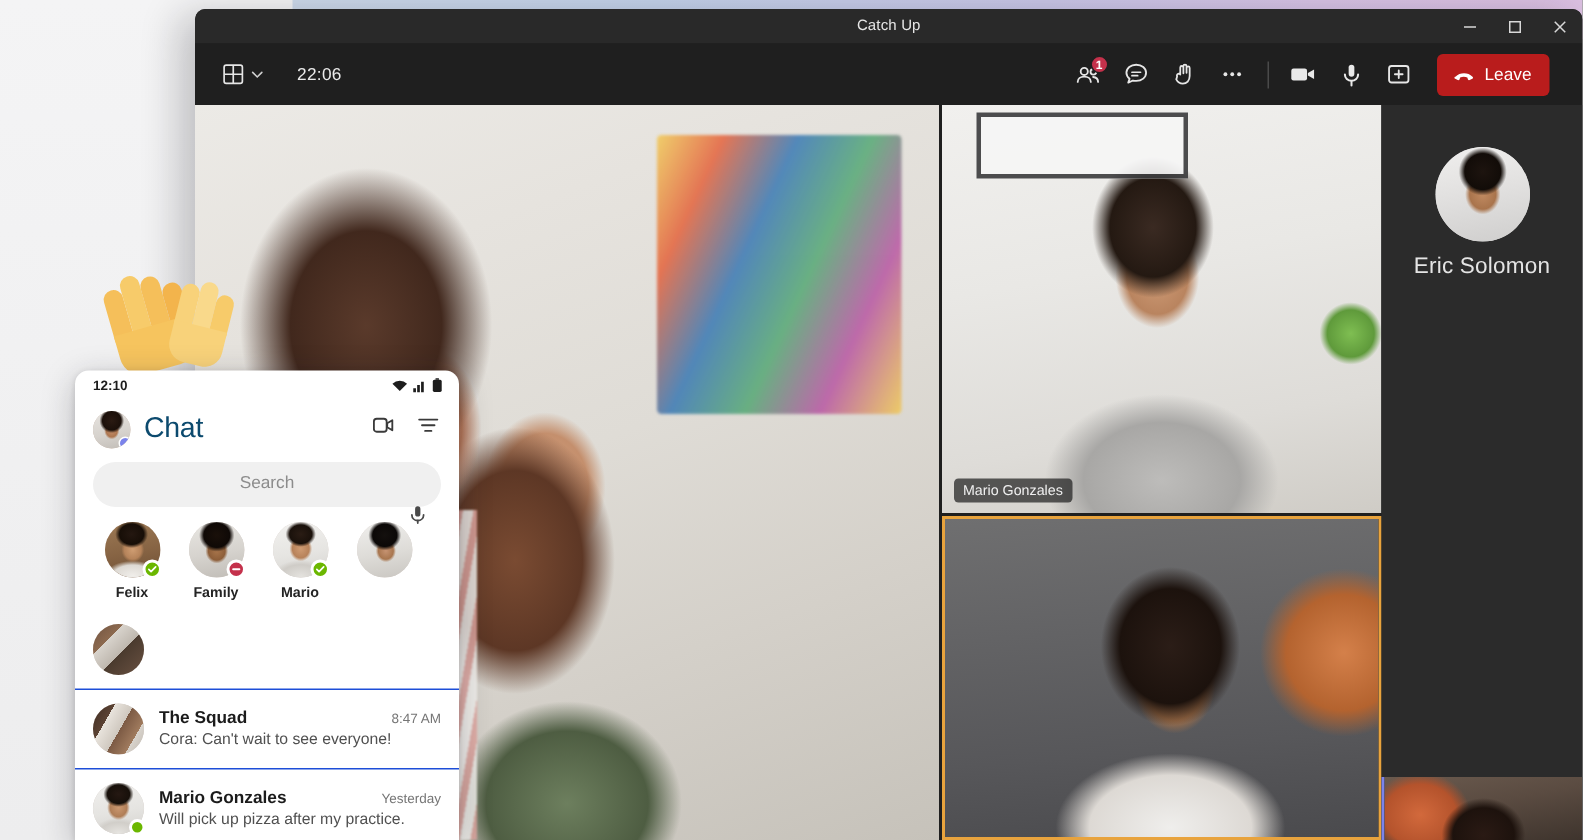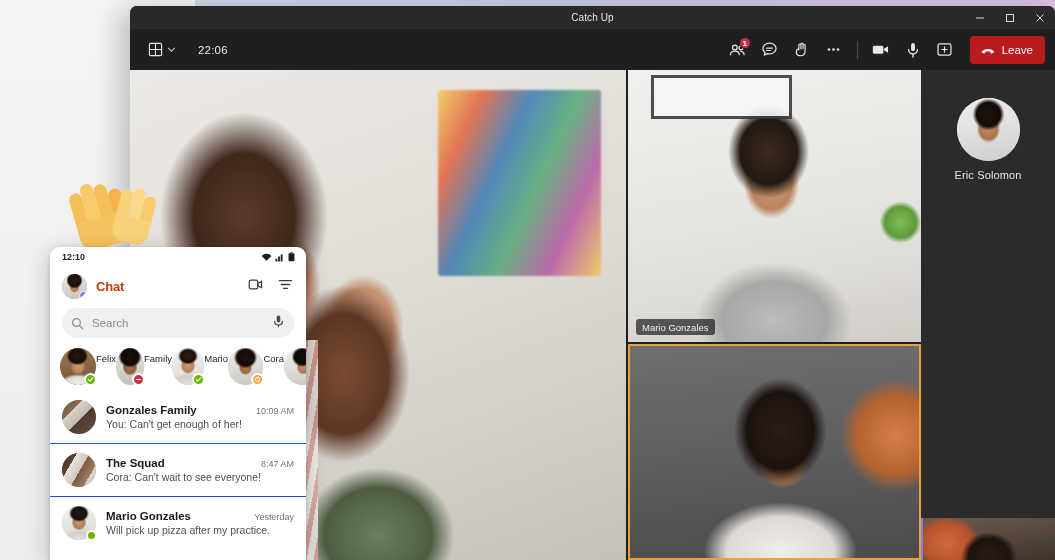--- a/index.html
+++ b/index.html
@@ -51,21 +51,21 @@
     width: 30px; height: 23px; display: flex; align-items: center; justify-content: center;
     color: #d8d8d8; font-size: 10px;
   }
   .wincontrols .wc svg { display: block; }
 
   
   #toolbar {
     height: 41px; width: 100%;
     background: #1f1f1f;
     display: flex; align-items: center;
-    padding: 0 10px 0 14px;
+    padding: 0 22px 0 14px;
     position: relative;
   }
   .tb-left { display: flex; align-items: center; gap: 6px; }
   .grid-btn {
     display: flex; align-items: center; gap: 4px;
     padding: 3px 4px; border-radius: 4px;
   }
   .timer { color: #eaeaea; font-size: 11.5px; margin-left: 12px; letter-spacing: .2px; }
 
   .tb-right {
@@ -176,21 +176,21 @@
   }
   .rail-avatar {
     width: 63px; height: 63px; border-radius: 50%;
     overflow: hidden; position: relative;
     background: #d7d7d7;
   }
   .rail-avatar.speaking {
     box-shadow: 0 0 0 3px #7b83eb, 0 0 9px 3px rgba(123,131,235,.6);
   }
   .rail-name {
-    margin-top: 8px; color: #e4e4e4; font-size: 11px; text-align: center;
+    margin-top: 8px; color: #e4e4e4; font-size: 15px; text-align: center;
     letter-spacing: .15px;
   }
   #rail-partial {
     position: absolute; left: 0; bottom: 0; width: 134px; height: 42px;
     overflow: hidden;
     border-left: 2px solid #7b83eb;
   }
   #rail-partial .ph {
     background:
       radial-gradient(ellipse 34px 30px at 50% 92%, #2a1a14 0%, #1d120d 60%, rgba(29,18,13,0) 82%),
@@ -221,36 +221,36 @@
   }
   #phone-header .me {
     width: 25px; height: 25px; border-radius: 50%; overflow: hidden; position: relative;
     background: #c9b2a4;
   }
   #phone-header .me-badge {
     position: absolute; right: -1px; bottom: -1px;
     width: 9px; height: 9px; border-radius: 50%;
     background: #7b83eb; border: 1.5px solid #fff;
   }
-  #phone-header .h-title { font-size: 13px; font-weight: bold; color: #c2410c; letter-spacing: -.2px; }
+  #phone-header .h-title { font-size: 19px; font-weight: normal; color: #0c4a6e; letter-spacing: -.2px; }
   #phone-header .h-actions { margin-left: auto; display: flex; align-items: center; gap: 13px; color: #3a3a3a; }
 
   #phone-search {
     margin: 2px 12px 0 12px; height: 30px;
     background: #f0f0f0; border-radius: 15px;
-    display: flex; align-items: center; padding: 0 9px; gap: 8px;
+    display: flex; align-items: center; padding: 0 9px; gap: 8px; flex-direction: column;
   }
   #phone-search .sq { font-size: 11.5px; color: #8c8c8c; flex: 1; }
   #phone-search .mic { margin-left: auto; }
 
   #phone-people {
     display: flex; gap: 0px; padding: 10px 0 4px 10px; overflow: hidden;
   }
   .pp {
-    width: 56px; flex: 0 0 56px; display: flex; flex-direction: row; align-items: flex-start;
+    width: 56px; flex: 0 0 56px; display: flex; flex-direction: column; align-items: center; font-weight: bold;
   }
   .pp-av {
     width: 37px; height: 37px; border-radius: 50%; position: relative; overflow: visible;
     background: #d8cec8;
   }
   .pp-av .inner { position: absolute; inset: 0; border-radius: 50%; overflow: hidden; }
   .pp-pres {
     position: absolute; right: -1px; bottom: -1px;
     width: 13px; height: 13px; border-radius: 50%;
     border: 2px solid #fff;
@@ -563,37 +563,20 @@
           </div>
         <span class="pp-pres" style="background:#6bb700">
           <svg width="7" height="7" viewBox="0 0 8 8">
               <path d="M1.4 4.1l1.7 1.7 3.5-3.6" fill="none" stroke="#fff" stroke-width="1.3" stroke-linecap="round" stroke-linejoin="round"></path>
             </svg>
         </span>
       </div>
       <div class="pp-name">Mario</div>
     </div>
 
-    <div class="pp">
-      <div class="pp-av">
-        <div class="inner">
-            <div class="face" style="background:
-            radial-gradient(ellipse 14px 13px at 50% 26%, #22110b 0%, #140a06 62%, rgba(20,10,6,0) 84%),
-            radial-gradient(ellipse 8px 9px at 50% 53%, #b57a4f 0%, #9b643b 62%, rgba(155,100,59,0) 84%),
-            linear-gradient(170deg,#efede9 0%,#dcd9d4 55%,#c7c3bd 100%);"></div>
-          </div>
-        <span class="pp-pres" style="background:#f2a33c">
-          <svg width="7" height="7" viewBox="0 0 8 8">
-              <circle cx="4" cy="4" r="2.6" fill="none" stroke="#fff" stroke-width="1.1"></circle>
-              <path d="M4 2.4V4l1.1.8" stroke="#fff" stroke-width="1" stroke-linecap="round"></path>
-            </svg>
-        </span>
-      </div>
-      <div class="pp-name">Cora</div>
-    </div>
 
     <div class="pp">
       <div class="pp-av">
         <div class="inner">
             <div class="face" style="background:
             radial-gradient(ellipse 13px 12px at 50% 24%, #14100e 0%, #0b0807 62%, rgba(11,8,7,0) 84%),
             radial-gradient(ellipse 8px 9px at 52% 52%, #c69372 0%, #a8764f 62%, rgba(168,118,79,0) 84%),
             linear-gradient(170deg,#f0efed 0%,#dedcd8 55%,#c9c6c1 100%);"></div>
           </div>
       </div>
@@ -602,27 +585,20 @@
   </div>
 
   <div id="phone-list">
 
     <div class="chat-row">
       <div class="cr-av">
         <div class="inner">
             <div class="face" style="background:
             linear-gradient(135deg,#6f5240 0%,#8d6a4f 30%,#d8d3cc 30%,#bfb8af 55%,#4a3a2e 55%,#6a5242 100%);"></div>
           </div>
-      </div>
-      <div class="cr-body">
-        <div class="cr-top">
-          <span class="cr-title">Gonzales Family</span>
-          <span class="cr-time">10:09 AM</span>
-        </div>
-        <div class="cr-prev">You: Can't get enough of her!</div>
       </div>
     </div>
 
     <div class="chat-row">
       <div class="cr-av">
         <div class="inner">
             <div class="face" style="background:
             linear-gradient(120deg,#3c2a20 0%,#5c4334 28%,#e8e3dc 28%,#cfc8bf 52%,#7c5a44 52%,#a07b5e 76%,#d9d4cd 76%,#bdb6ad 100%);"></div>
           </div>
       </div>

